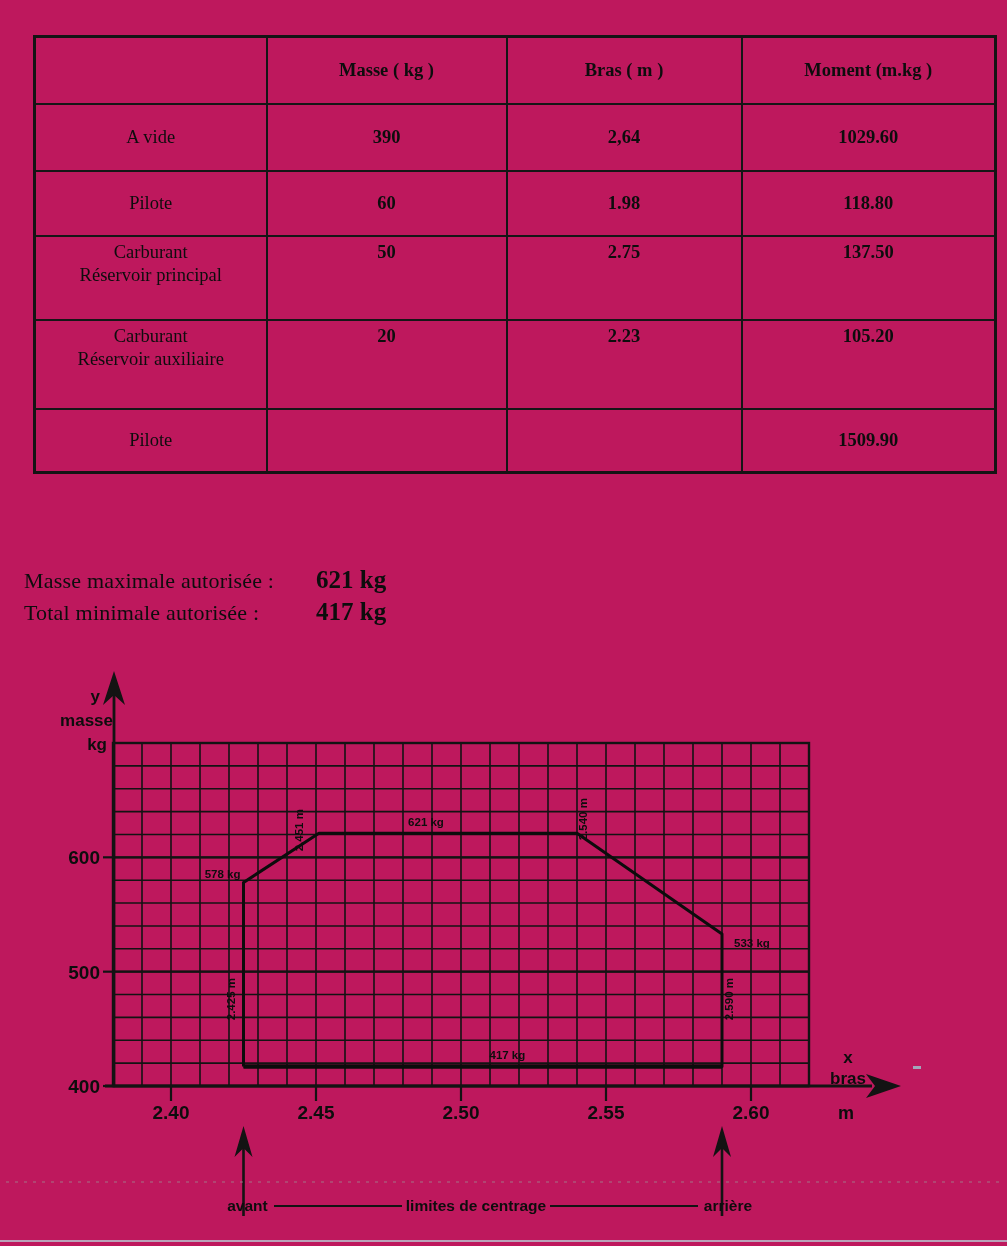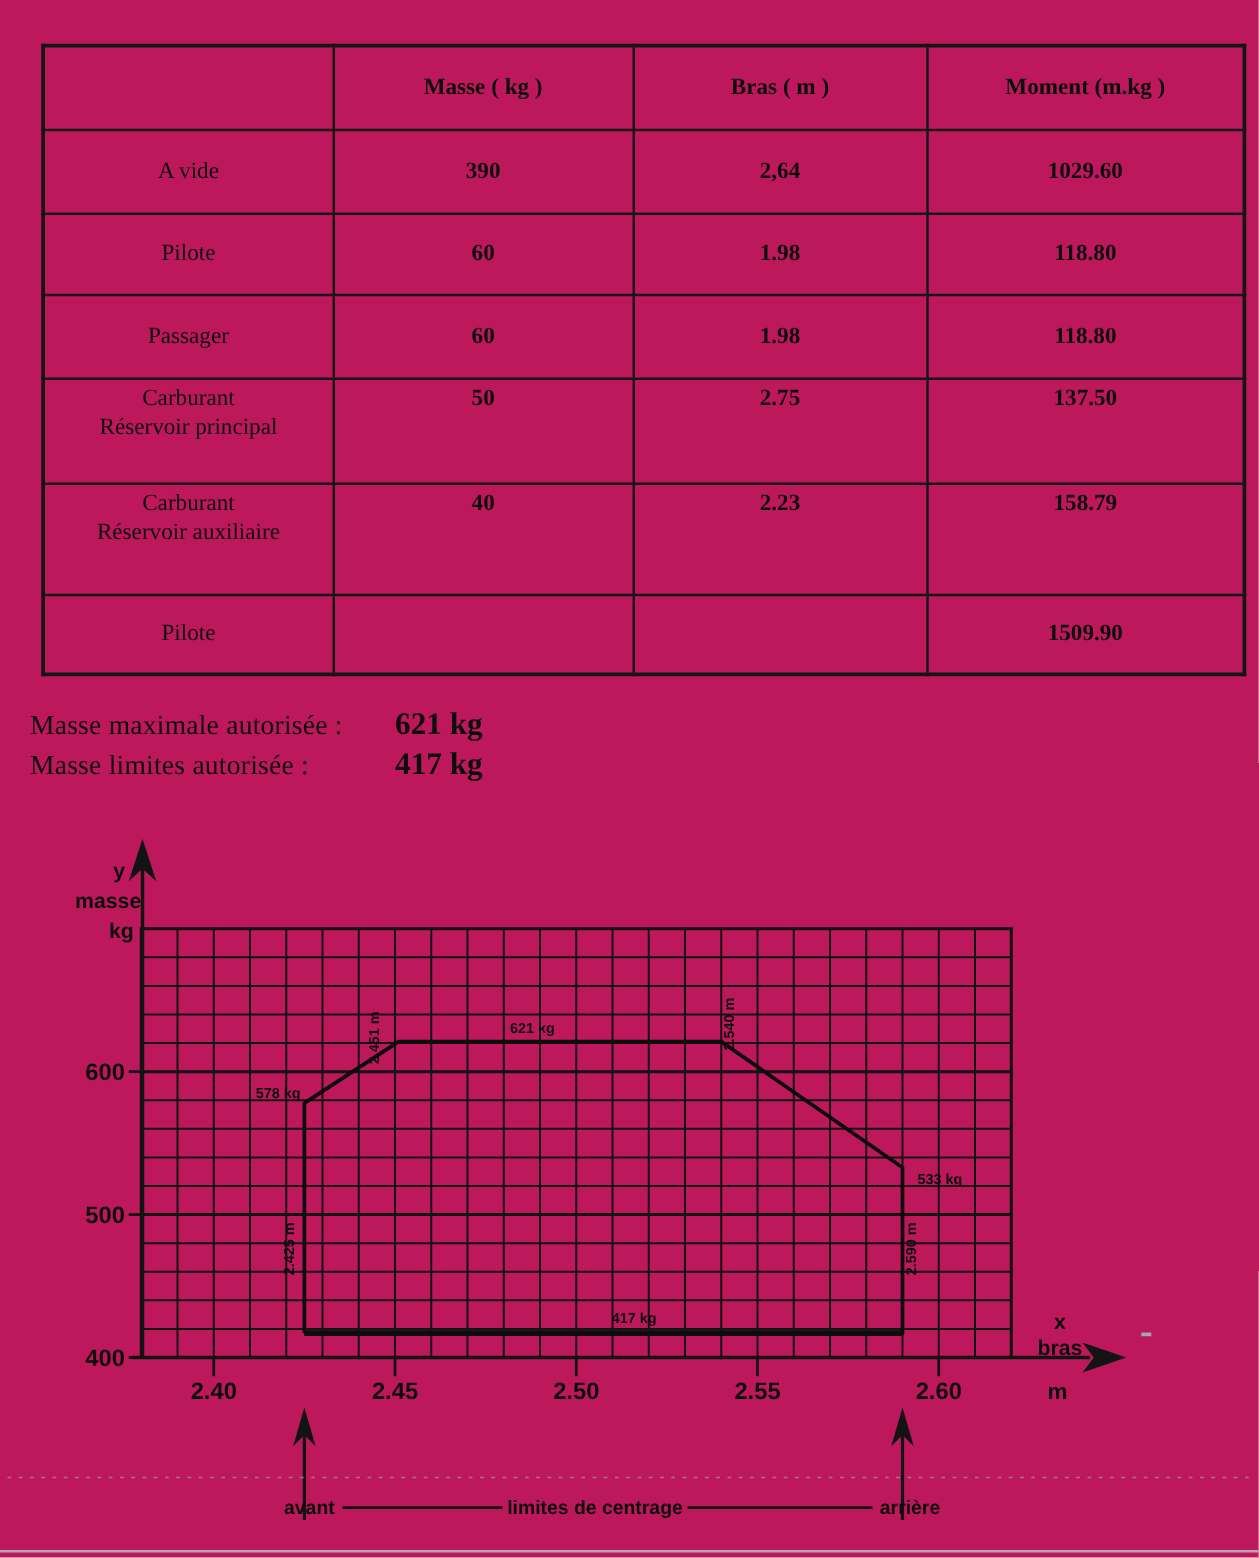--- a/index.html
+++ b/index.html
@@ -67,64 +67,56 @@
           <td class="cell-num">1029.60</td>
         </tr>
         <tr style="height: 65px;">
           <td class="cell-label">
             <div>Pilote</div>
           </td>
           <td class="cell-num">60</td>
           <td class="cell-num">1.98</td>
           <td class="cell-num">118.80</td>
         </tr>
-        <tr style="height: 67px;">
-          <td class="cell-label">
-            <div>Passager</div>
-          </td>
-          <td class="cell-num">60</td>
-          <td class="cell-num">1.98</td>
-          <td class="cell-num">118.80</td>
-        </tr>
         <tr class="tall" style="height: 84px;">
           <td class="cell-label">
             <div>Carburant</div>
             <div>Réservoir principal</div>
           </td>
           <td class="cell-num">50</td>
           <td class="cell-num">2.75</td>
           <td class="cell-num">137.50</td>
         </tr>
         <tr class="tall" style="height: 89px;">
           <td class="cell-label">
             <div>Carburant</div>
             <div>Réservoir auxiliaire</div>
           </td>
-          <td class="cell-num">40</td>
+          <td class="cell-num">20</td>
           <td class="cell-num">2.23</td>
-          <td class="cell-num">158.79</td>
+          <td class="cell-num">105.20</td>
         </tr>
         <tr style="height: 63px;">
           <td class="cell-label">
             <div>Pilote</div>
           </td>
           <td class="cell-num"></td>
           <td class="cell-num"></td>
           <td class="cell-num">1509.90</td>
         </tr>
       </tbody>
   </table>
 
   <div class="notes" id="notes">
       <div class="note-line">
         <span class="note-label">Masse maximale autorisée :</span>
         <span class="note-value">621 kg</span>
       </div>
       <div class="note-line">
-        <span class="note-label">Masse limites autorisée :</span>
+        <span class="note-label">Total minimale autorisée :</span>
         <span class="note-value">417 kg</span>
       </div>
     </div>
 
   <svg id="chart-svg" class="chart" width="1007" height="586" viewBox="0 660 1007 586" xmlns="http://www.w3.org/2000/svg">
       <g stroke="#131313" stroke-width="1.6">
         <line x1="113" y1="743" x2="113" y2="1086"></line>
         <line x1="141.99999999999935" y1="743" x2="141.99999999999935" y2="1086"></line>
         <line x1="171" y1="743" x2="171" y2="1086"></line>
         <line x1="199.99999999999935" y1="743" x2="199.99999999999935" y2="1086"></line>

